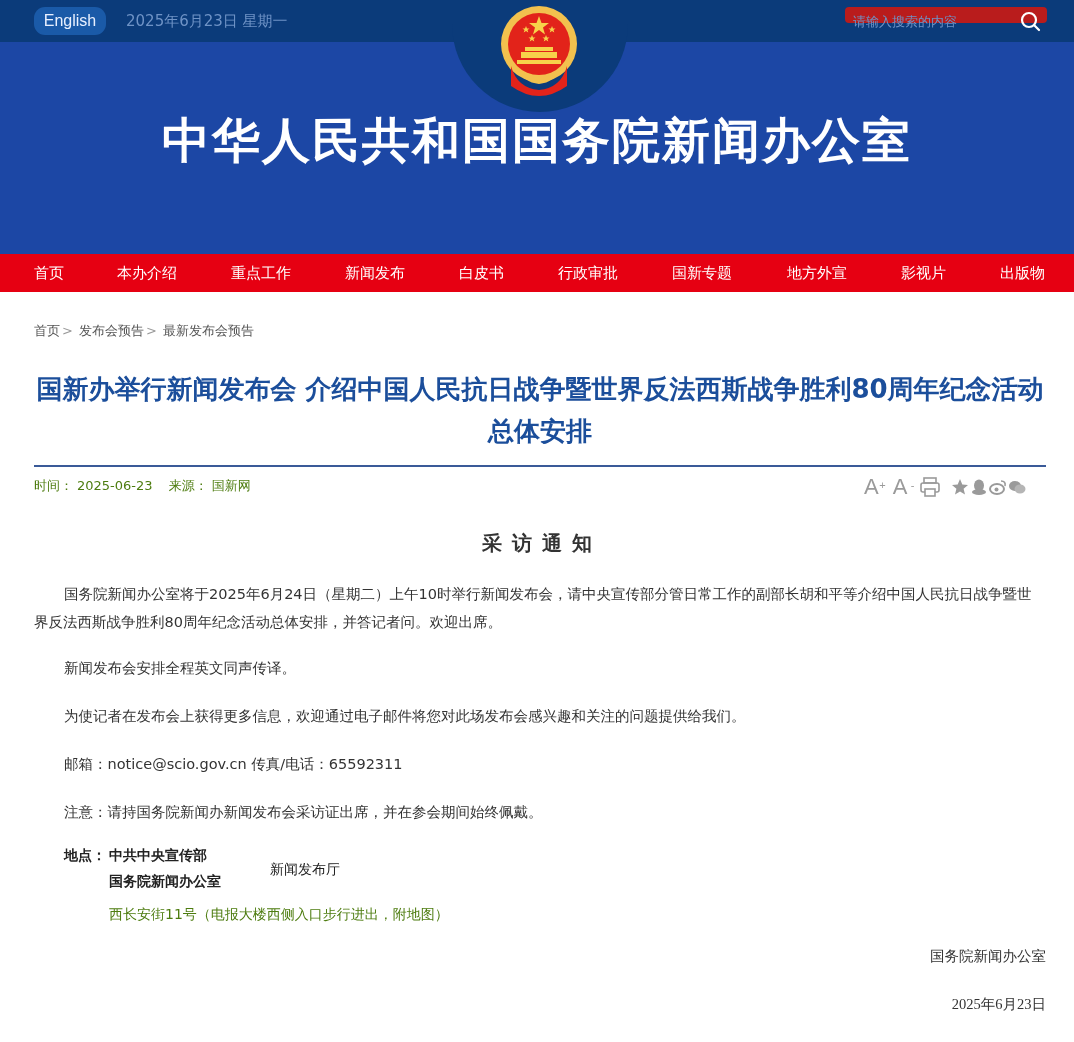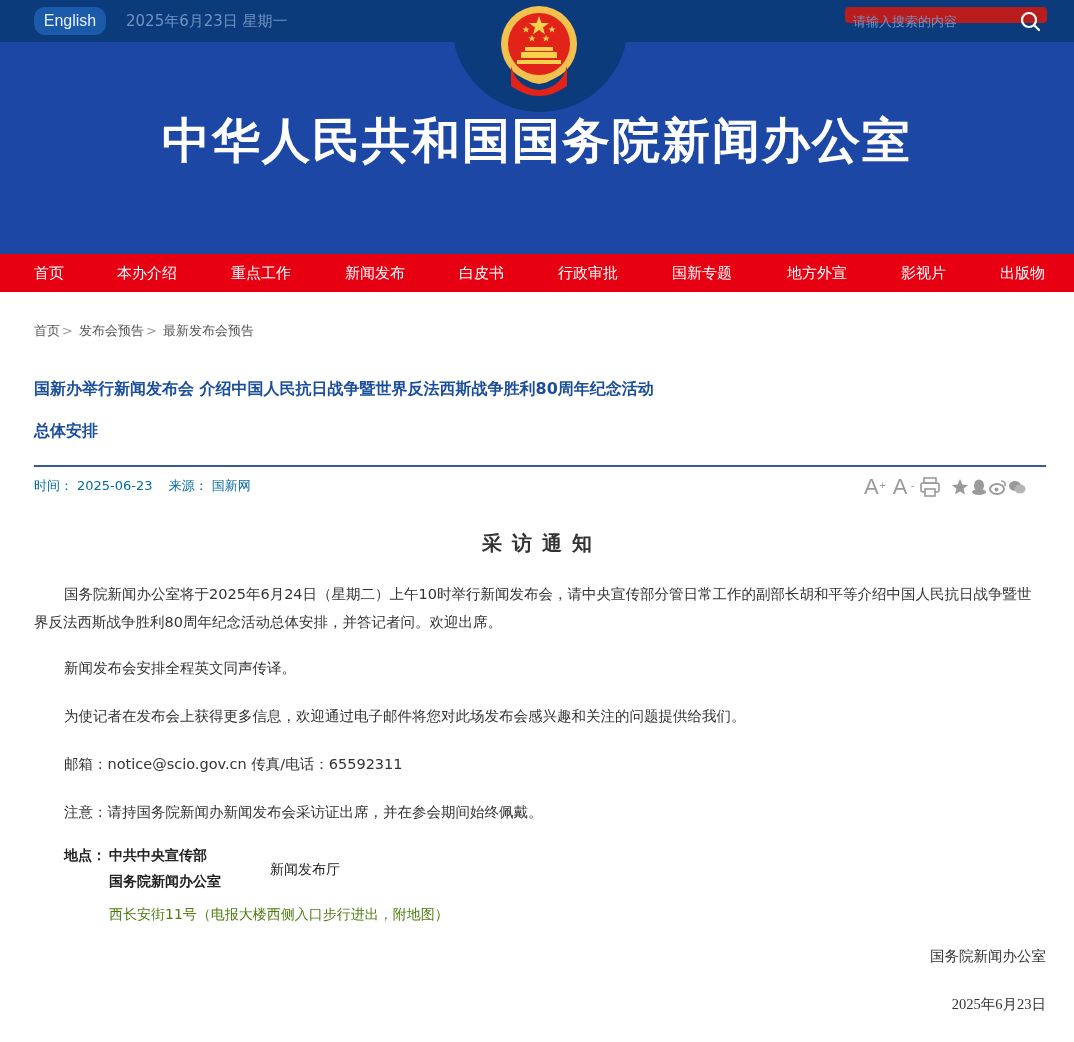--- a/index.html
+++ b/index.html
@@ -25,24 +25,24 @@
   
   .nav { position: absolute; left: 0; top: 254px; width: 1074px; height: 38px; background: #e60012; display: flex; }
   .nav-item { color: #ffffff; font-size: 15px; line-height: 38px; position: absolute; top: 0; white-space: nowrap; }
 
   
   .breadcrumb { position: absolute; left: 34px; top: 308px; font-size: 13px; color: #555; line-height: 20px; margin-top: 13px; }
   .breadcrumb span { color: #555; }
   .breadcrumb .sep { color: #999; margin: 0 2px; }
 
   
-  .article-title { position: absolute; left: 34px; top: 368px; width: 1012px; color: #1b4e9b; font-size: 16px; font-weight: bold; line-height: 42px; }
+  .article-title { position: absolute; left: 34px; top: 368px; width: 1012px; text-align: center; color: #1b4e9b; font-size: 26px; font-weight: bold; line-height: 42px; }
   .title-rule { position: absolute; left: 34px; top: 465px; width: 1012px; height: 2px; background: #3a5a98; }
 
-  .meta { position: absolute; left: 34px; top: 476px; font-size: 13px; color: #0369a1; line-height: 20px; }
+  .meta { position: absolute; left: 34px; top: 476px; font-size: 13px; color: #4d7c0f; line-height: 20px; }
   .meta span { margin-right: 4px; }
   .tools { position: absolute; left: 864px; top: 474px; height: 26px; display: flex; align-items: center; color: #999; }
   .tool { display: inline-block; color: #9a9a9a; }
   .font-up, .font-down { font-size: 22px; font-family: "Liberation Sans", sans-serif; line-height: 24px; position: relative; margin-right: 6px; }
   .font-up sup, .font-down sup { font-size: 11px; position: absolute; top: -2px; right: -7px; }
   .print-icon { width: 22px; height: 22px; margin-left: 6px; margin-right: 10px; }
   .share-icon { font-size: 14px; margin-right: 1px; width: 18px; height: 18px; }
 
   .notice-title { position: absolute; left: 0; top: 528px; width: 1074px; text-align: center; font-size: 20px; font-weight: bold; color: #333; letter-spacing: 10px; line-height: 30px; padding-left: 10px; }
 

